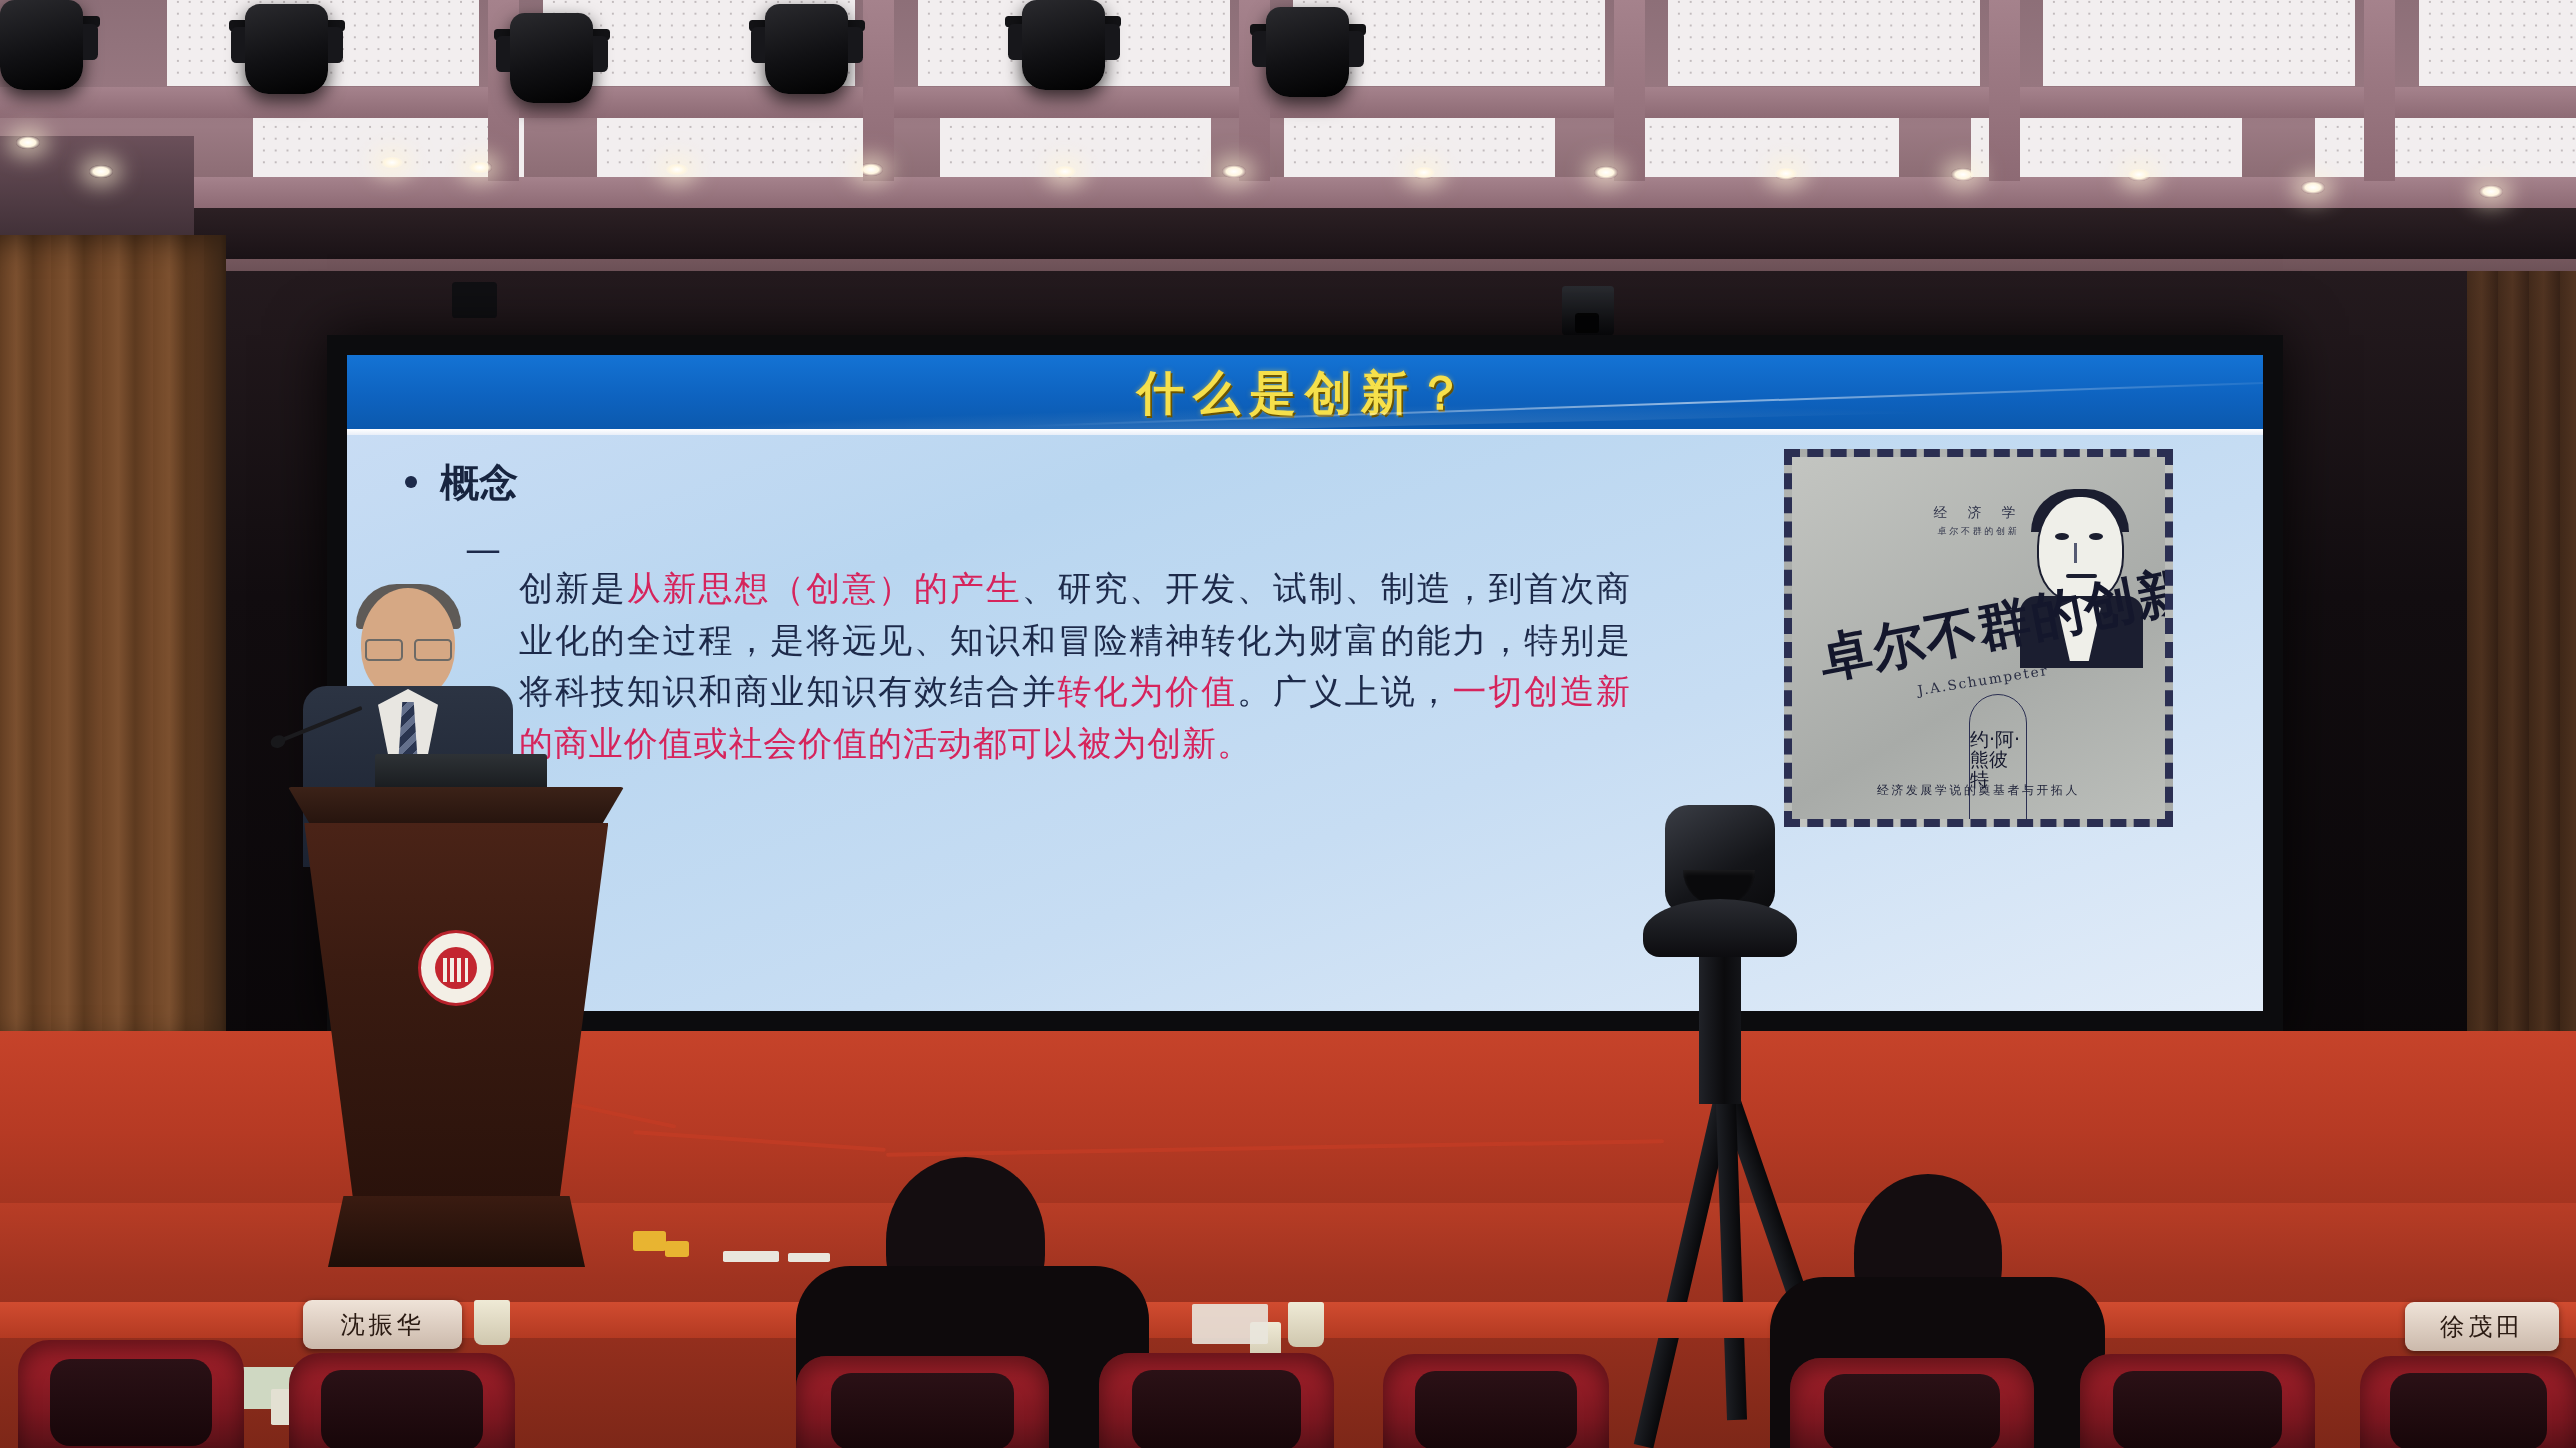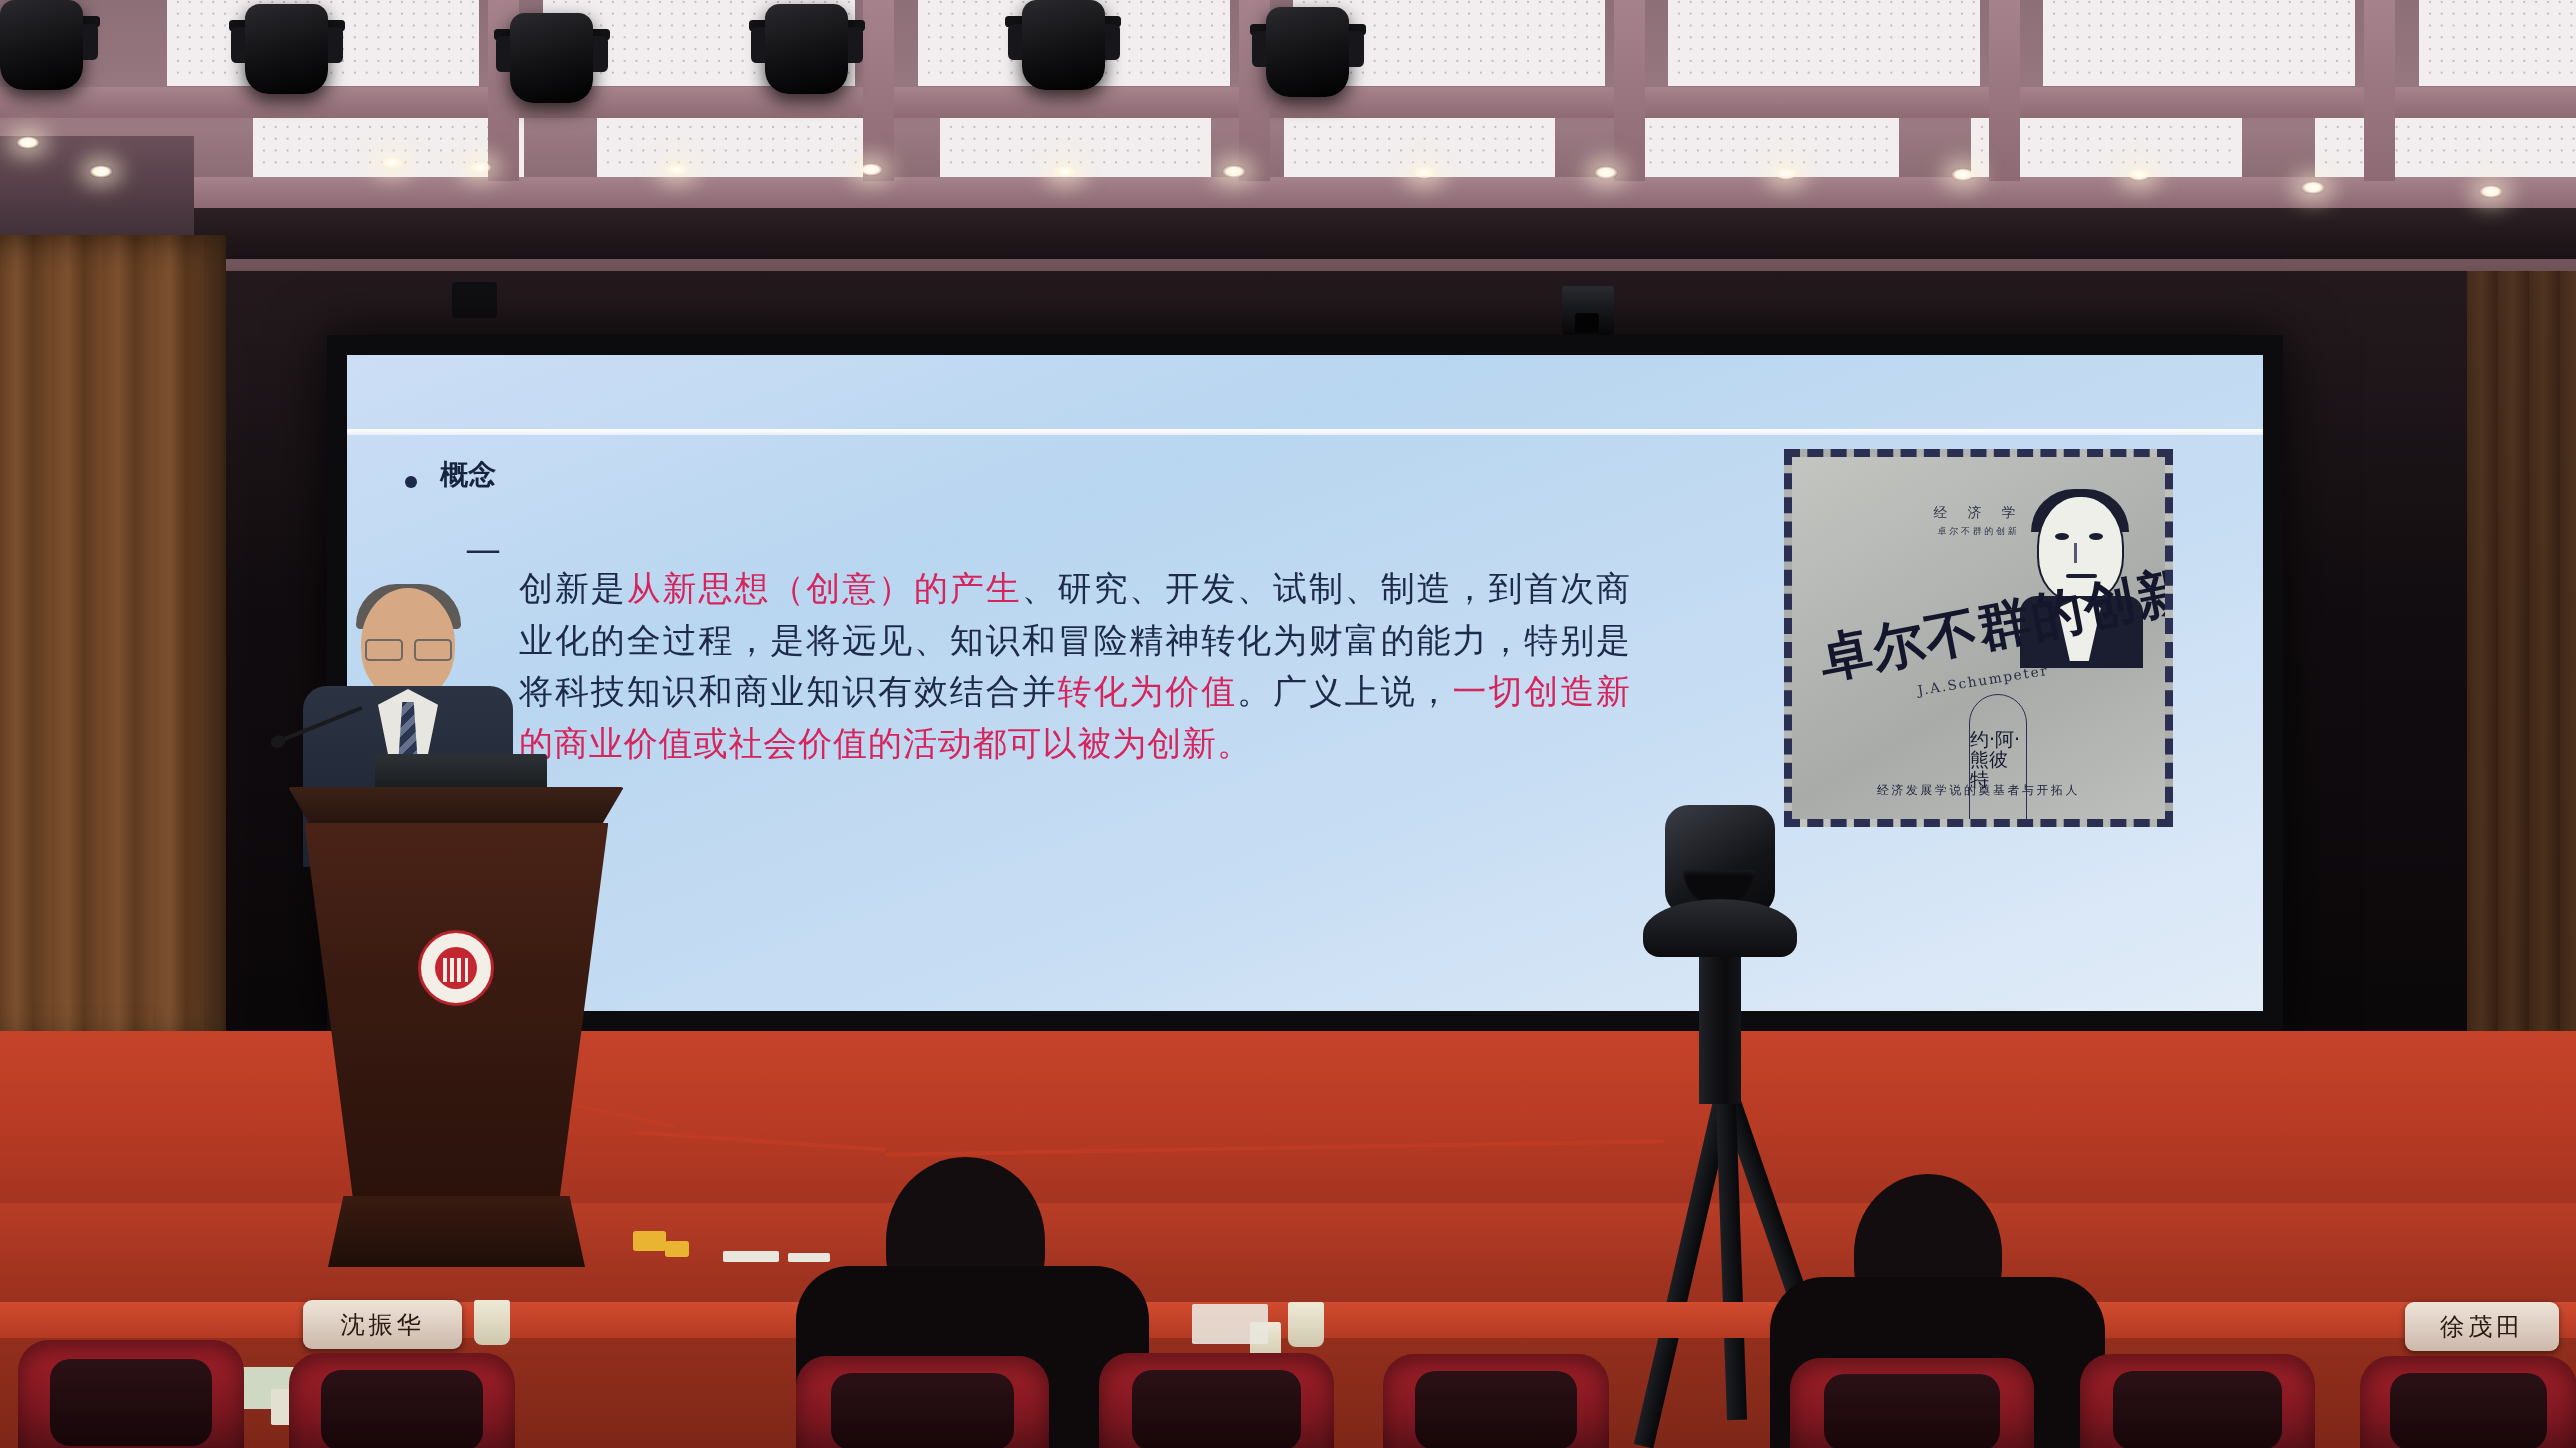--- a/index.html
+++ b/index.html
@@ -57,21 +57,21 @@
   .slide-title-band::after { content:""; position:absolute; left:35%; top:47px; width:70%; height:1.8px;
      background:linear-gradient(90deg,transparent,rgba(255,255,255,.55),transparent); transform:rotate(-2deg); }
   .slide-title { position:absolute; left:0; right:0; top:7.2px; text-align:center;
      font-family:"DejaVu Sans", sans-serif; font-weight:bold; font-size:47px; letter-spacing:9px;
      color:#f6e04b; text-shadow:1.8px 1.8px 0 #6b5400, 0 0 5.4px rgba(255,220,60,.5); }
   .title-underline { position:absolute; left:0; top:74px; width:100%; height:6.3px;
      background:linear-gradient(180deg,#ffffff,#e8eef8); }
 
   .bullet-l1 { position:absolute; left:58px; top:101px; display:flex; align-items:flex-start; gap:23.5px; }
   .dot { width:11.8px; height:11.8px; border-radius:50%; background:#1d2a4a; margin-top:20px; }
-  .l1-text { font-family:"DejaVu Sans", sans-serif; font-size:28px; color:#17243f; font-weight:bold; }
+  .l1-text { font-family:"DejaVu Sans", sans-serif; font-size:39px; color:#17243f; font-weight:bold; }
 
   .bullet-l2 { position:absolute; left:118px; top:168px; width:1175px;
      display:flex; align-items:flex-start; gap:18px; }
   .dash { font-family:"DejaVu Sans", sans-serif; font-size:36px; color:#1d2a4a; line-height:1.5; }
   .para { font-family:"DejaVu Sans", sans-serif; font-size:34px; line-height:1.52;
      color:#1d2a4a; letter-spacing:0.9px; text-align:justify; width:1112px;margin-top:40px; }
   .para .hl { color:#d6245c; }
 
   .book-wrap { position:absolute; right:42px; top:94px; width:449px;padding-left:12px; }
   .book { width:389px; height:378px; background:#b9bcb9; border:8.1px dashed #2b2f52;
@@ -269,20 +269,23 @@
   <div style="position:absolute; left:1562px; top:286px; width:52px; height:49px;
               background:linear-gradient(180deg,#2a2c31,#0d0d10); border-radius:3.6px;"></div>
   <div style="position:absolute; left:1575px; top:313px; width:23.5px; height:20px;
               background:#050506; border-radius:3.6px;"></div>
   <div style="position:absolute; left:452px; top:282px; width:45px; height:36px;
               background:#101013; border-radius:3.6px;"></div>
 
   <div class="screen-frame">
     <div class="slide">
 
+      <div class="slide-title-band">
+        <div class="slide-title">什么是创新？</div>
+      </div>
       <div class="title-underline"></div>
 
       <div class="bullet-l1">
         <span class="dot"></span>
         <span class="l1-text">概念</span>
       </div>
 
       <div class="bullet-l2">
         <span class="dash">—</span>
         <p class="para">

